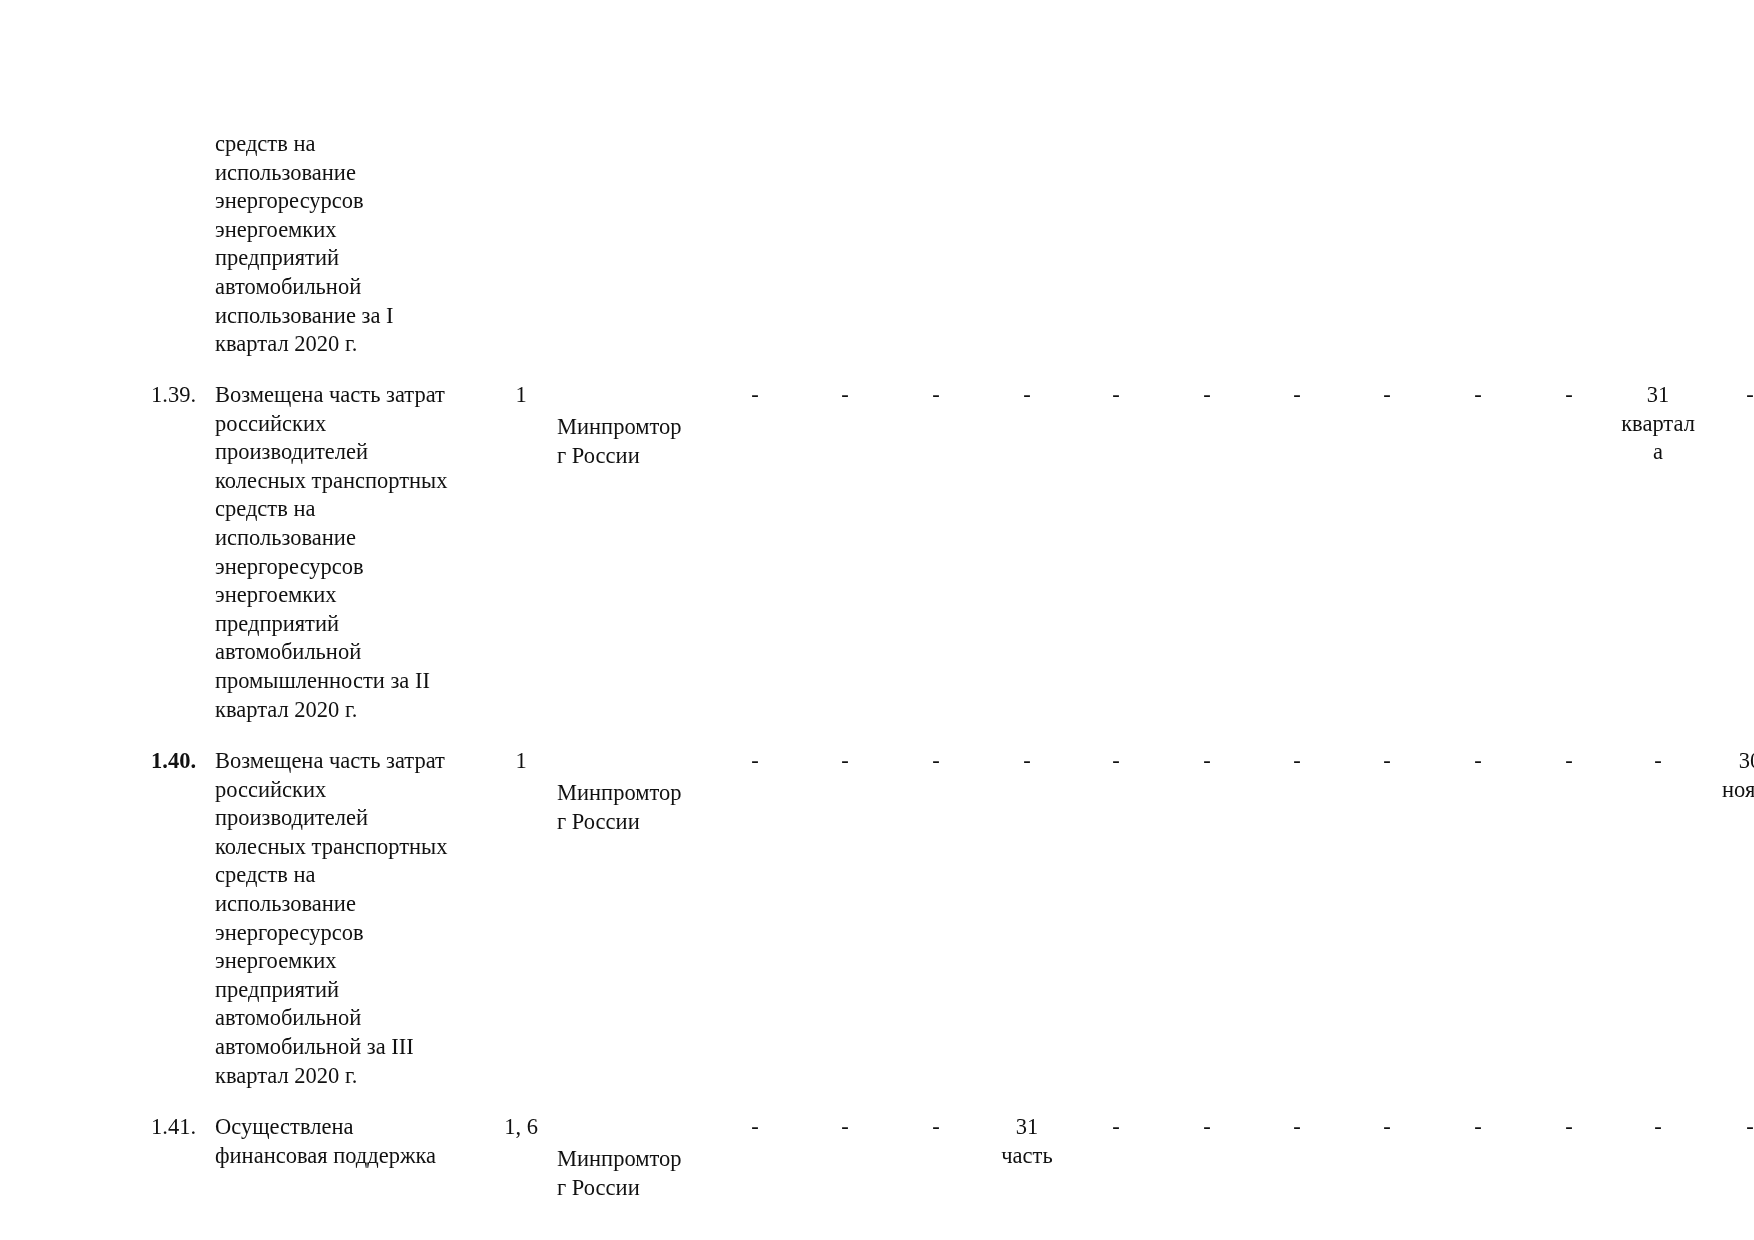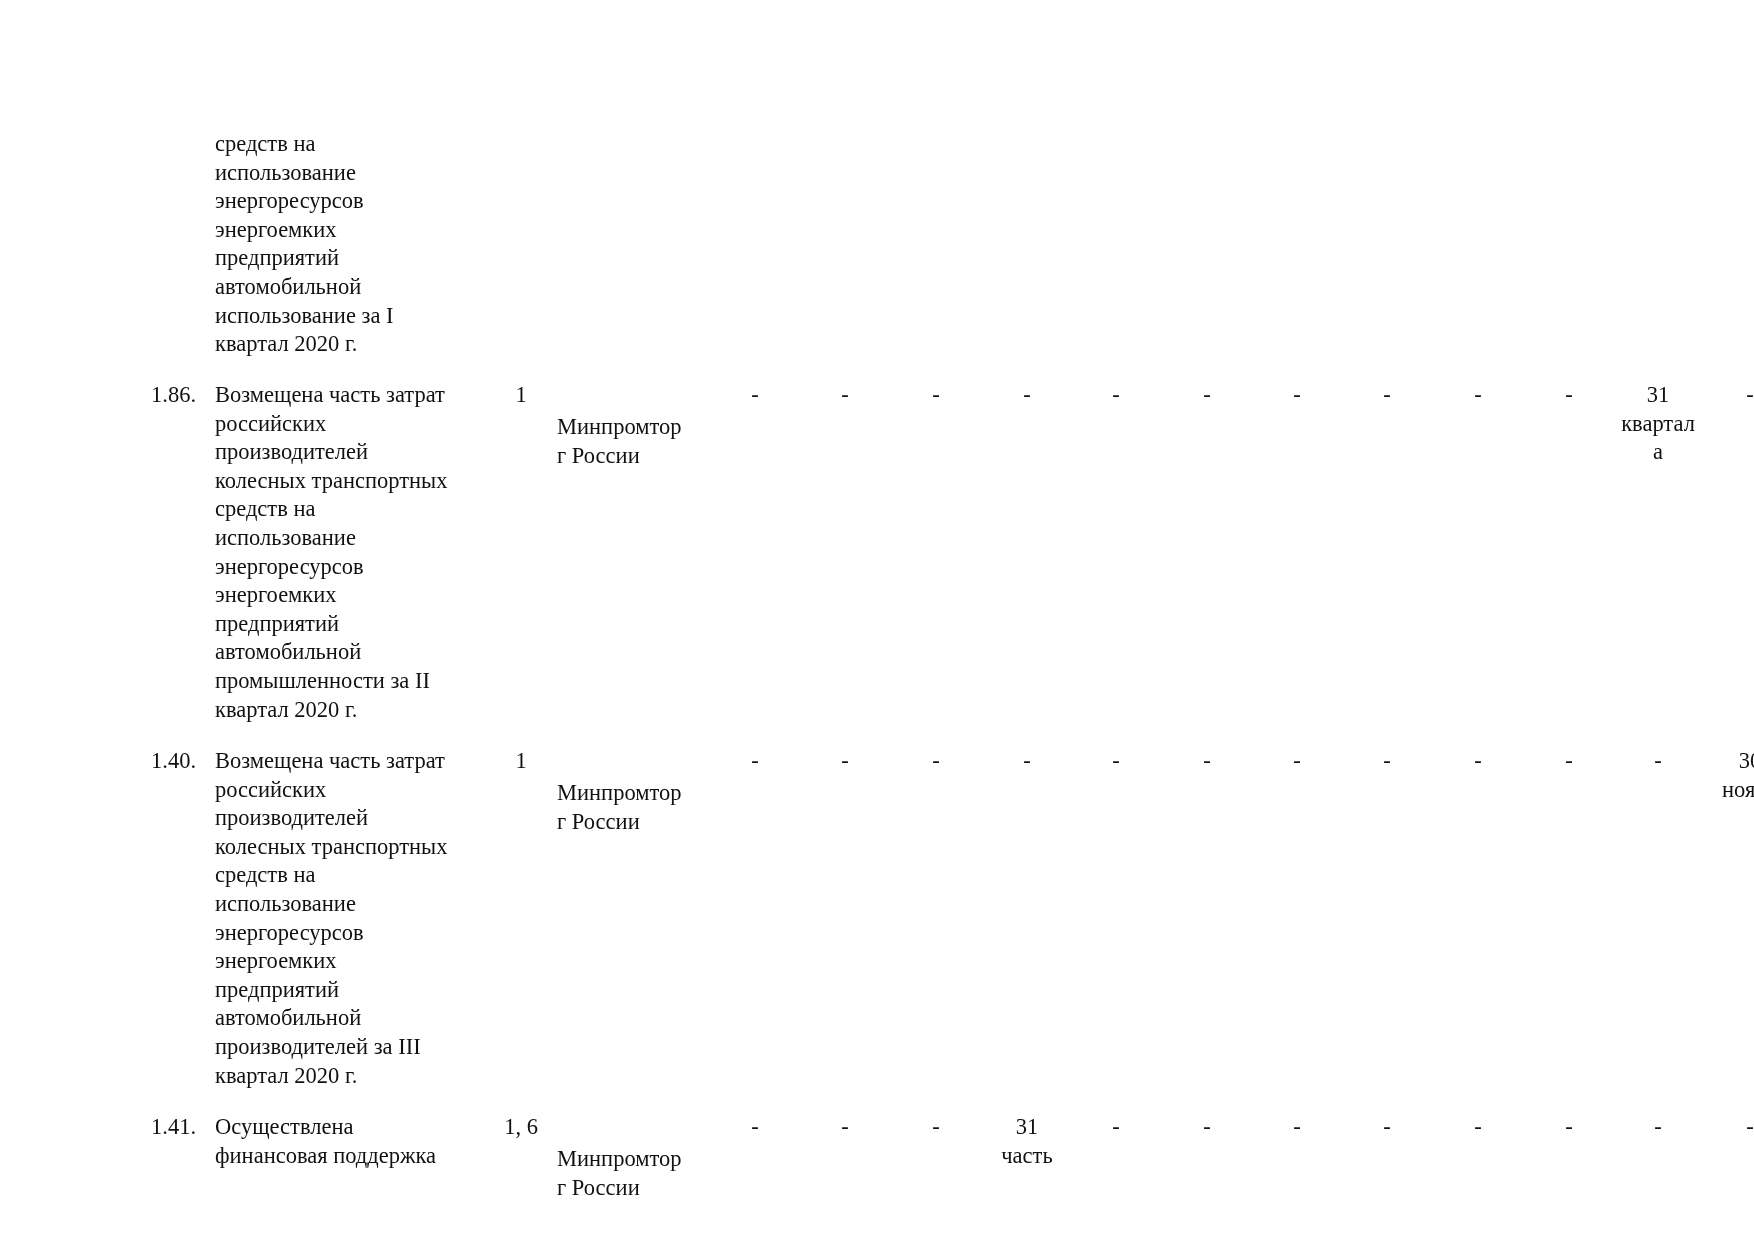--- a/index.html
+++ b/index.html
@@ -21,21 +21,21 @@
       <div>использование</div>
       <div>энергоресурсов</div>
       <div>энергоемких</div>
       <div>предприятий</div>
       <div>автомобильной</div>
       <div>использование за I</div>
       <div>квартал 2020 г.</div>
     </div>
 
   <div id="row0">
-      <div class="num ln" style="top: 381px;">1.86.</div>
+      <div class="num ln" style="top: 381px;">1.39.</div>
       <div class="desc" style="top: 381px;">
         <div>Возмещена часть затрат</div>
         <div>российских</div>
         <div>производителей</div>
         <div>колесных транспортных</div>
         <div>средств на</div>
         <div>использование</div>
         <div>энергоресурсов</div>
         <div>энергоемких</div>
         <div>предприятий</div>
@@ -81,33 +81,33 @@
       <div class="cell" style="top: 381px; left: 1613px;">
         <div>31</div>
         <div>квартал</div>
         <div>а</div>
       </div>
       <div class="cell" style="top: 381px; left: 1705px;">
         <div>-</div>
       </div>
     </div>
   <div id="row1">
-      <div class="num ln" style="top: 747px;">1.40.</div>
+      <div class="num ln" style="top: 747px; font-weight: bold;">1.40.</div>
       <div class="desc" style="top: 747px;">
         <div>Возмещена часть затрат</div>
         <div>российских</div>
         <div>производителей</div>
         <div>колесных транспортных</div>
         <div>средств на</div>
         <div>использование</div>
         <div>энергоресурсов</div>
         <div>энергоемких</div>
         <div>предприятий</div>
         <div>автомобильной</div>
-        <div>производителей за III</div>
+        <div>автомобильной за III</div>
         <div>квартал 2020 г.</div>
       </div>
       <div class="src ln" style="top: 747px;">1</div>
       <div class="org" style="top: 747px;">
         <div>Минпромтор</div>
         <div>г России</div>
       </div>
       <div class="cell" style="top: 747px; left: 710px;">
         <div>-</div>
       </div>

